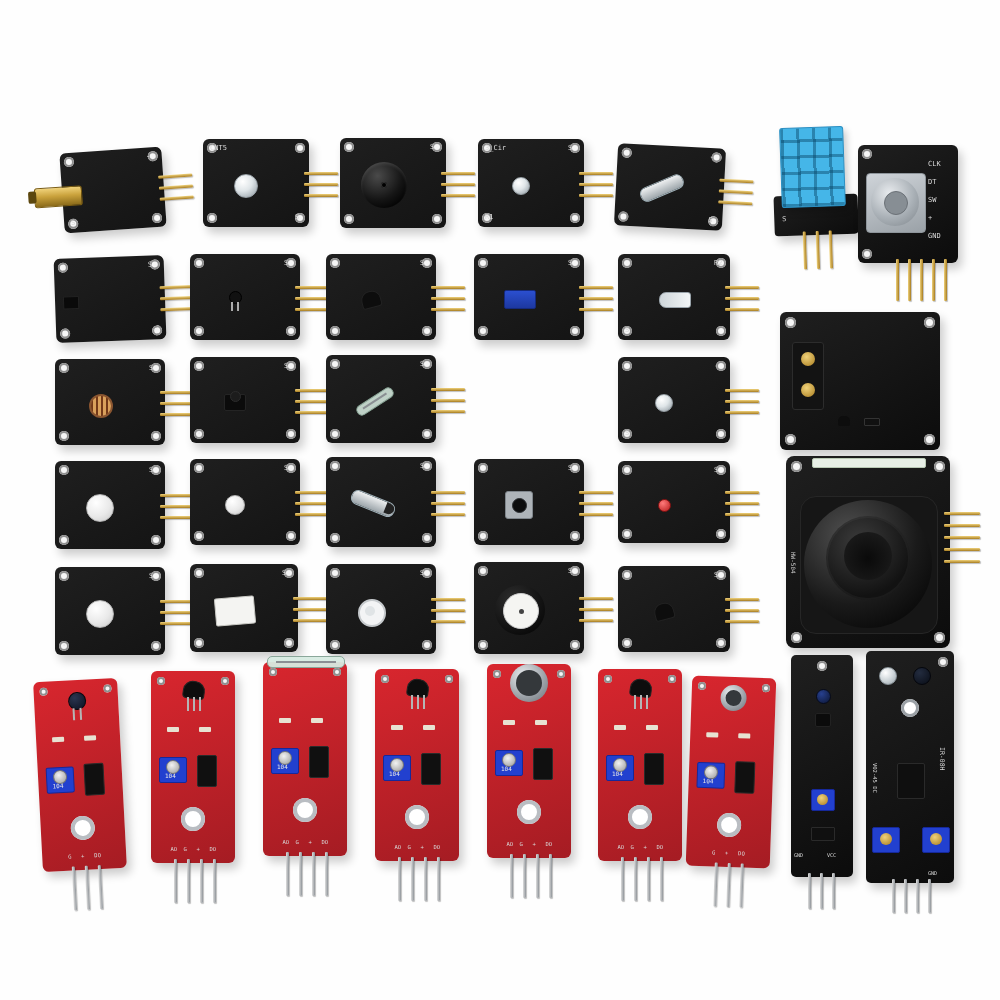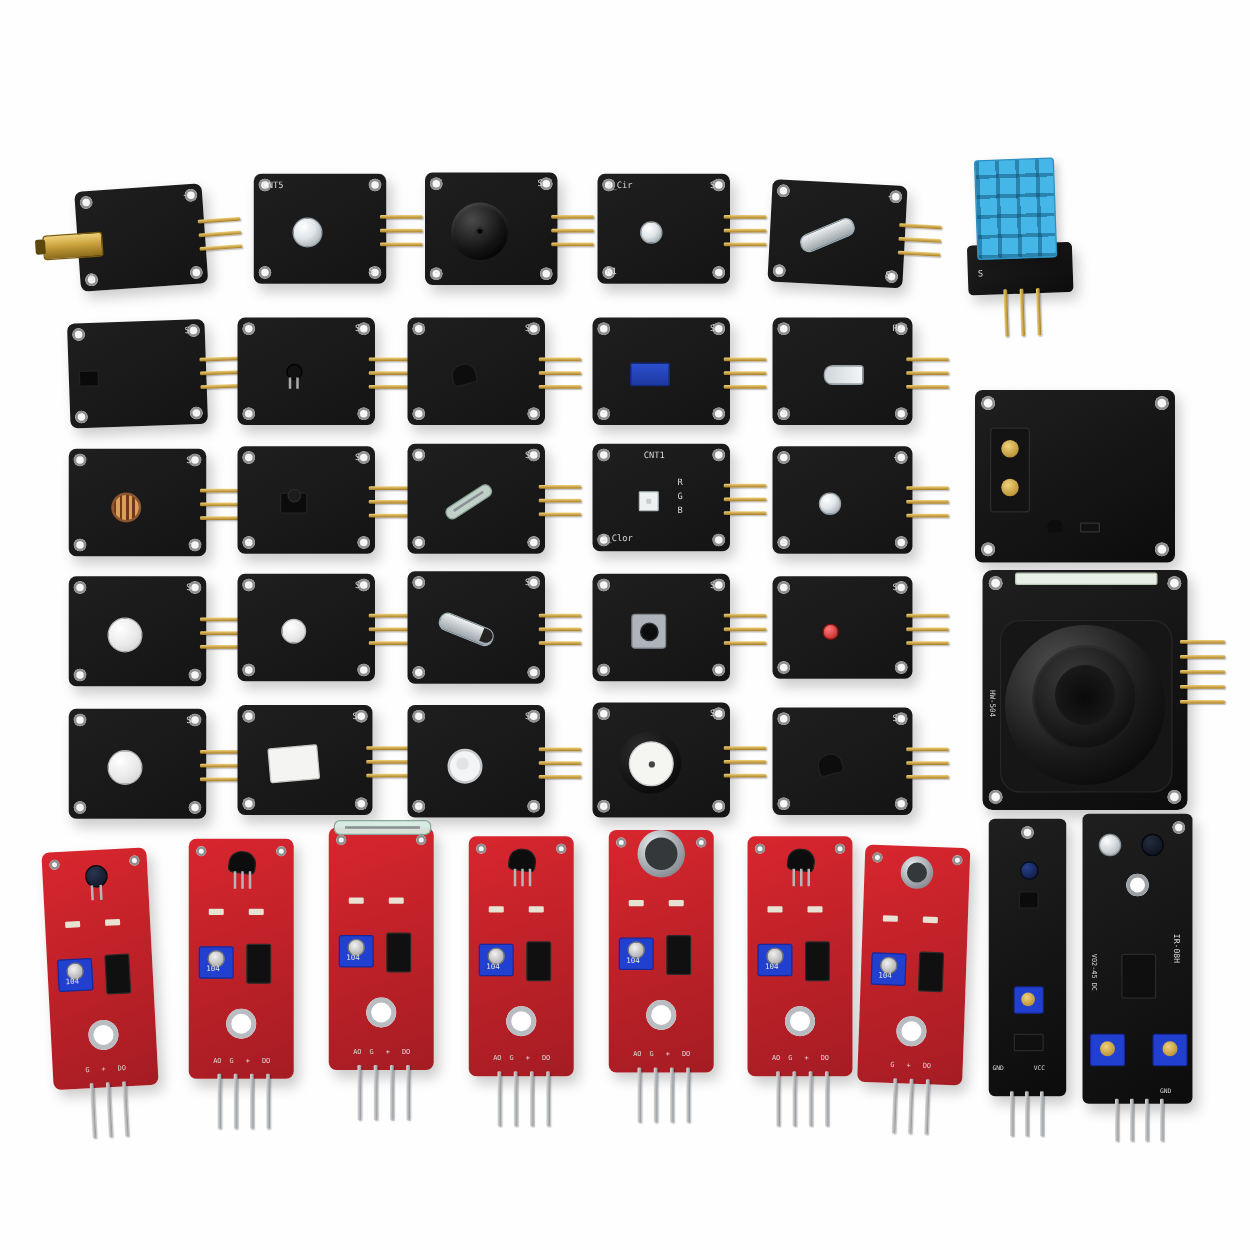--- a/index.html
+++ b/index.html
@@ -90,20 +90,38 @@
       <div class="mark" style="left: 92px; top: 6px;">-</div>
     </div>
     <div class="module" style="left: 773px; top: 127px; width: 84px; height: 110px; transform: rotate(-2deg);">
       <div class="" style="left: 0px; top: 68px; width: 84px; height: 40px; position: absolute; border-radius: 4px; background: linear-gradient(150deg, rgb(31, 31, 31), rgb(12, 12, 12)); box-shadow: rgba(0, 0, 0, 0.2) 4px 6px 10px;"></div>
       <div class="fe" style="left: 8px; top: 0px; width: 62px; height: 78px; position: absolute; background: repeating-linear-gradient(0deg, rgba(8, 70, 104, 0.45) 0px, rgba(8, 70, 104, 0.45) 3px, transparent 3px, transparent 16px), repeating-linear-gradient(90deg, rgba(8, 70, 104, 0.45) 0px, rgba(8, 70, 104, 0.45) 3px, transparent 3px, transparent 16px), rgb(69, 182, 232); border: 1px solid rgb(43, 143, 194); border-radius: 3px; box-shadow: rgba(0, 0, 0, 0.2) 3px 4px 7px;"></div>
       <div class="mark" style="left: 8px; top: 88px;">S</div>
       <div class="pin v" style="left: 28px; top: 104px; height: 38px;"></div>
       <div class="pin v" style="left: 41px; top: 104px; height: 38px;"></div>
       <div class="pin v" style="left: 54px; top: 104px; height: 38px;"></div>
     </div>
+    <div class="module" style="left: 858px; top: 145px; width: 100px; height: 118px; transform: rotate(0deg);">
+      <div class="pcb"></div>
+      <div class="hole" style="left: 4px; top: 4px; width: 10px; height: 10px;"></div>
+      <div class="hole" style="left: 4px; top: 104px; width: 10px; height: 10px;"></div>
+      <div class="fe" style="left: 8px; top: 28px; width: 58px; height: 58px; background: linear-gradient(160deg, rgb(207, 212, 217), rgb(154, 161, 167)); border: 1px solid rgb(142, 149, 155); border-radius: 4px;"></div>
+      <div class="fe" style="left: 13px; top: 33px; width: 48px; height: 48px; border-radius: 50%; background: radial-gradient(circle at 38% 32%, rgb(232, 235, 238), rgb(170, 177, 183) 55%, rgb(125, 132, 138));"></div>
+      <div class="fe" style="left: 26px; top: 46px; width: 22px; height: 22px; border-radius: 50%; background: rgb(135, 142, 148); border: 1px solid rgb(107, 113, 119);"></div>
+      <div class="mark" style="left: 70px; top: 16px;">CLK</div>
+      <div class="mark" style="left: 70px; top: 34px;">DT</div>
+      <div class="mark" style="left: 70px; top: 52px;">SW</div>
+      <div class="mark" style="left: 70px; top: 70px;">+</div>
+      <div class="mark" style="left: 70px; top: 88px;">GND</div>
+      <div class="pin v" style="left: 38px; top: 114px; height: 42px;"></div>
+      <div class="pin v" style="left: 50px; top: 114px; height: 42px;"></div>
+      <div class="pin v" style="left: 62px; top: 114px; height: 42px;"></div>
+      <div class="pin v" style="left: 74px; top: 114px; height: 42px;"></div>
+      <div class="pin v" style="left: 86px; top: 114px; height: 42px;"></div>
+    </div>
     <div class="module" style="left: 55px; top: 257px; width: 110px; height: 84px; transform: rotate(-2deg);">
       <div class="pcb" style="background: linear-gradient(150deg, rgb(31, 31, 31), rgb(20, 20, 20));"></div>
       <div class="hole" style="left: 4px; top: 4px; width: 10px; height: 10px;"></div>
       <div class="hole" style="left: 96px; top: 4px; width: 10px; height: 10px;"></div>
       <div class="hole" style="left: 4px; top: 70px; width: 10px; height: 10px;"></div>
       <div class="hole" style="left: 96px; top: 70px; width: 10px; height: 10px;"></div>
       <div class="pin h" style="left: 105px; top: 31px; width: 34px;"></div>
       <div class="pin h" style="left: 105px; top: 42px; width: 34px;"></div>
       <div class="pin h" style="left: 105px; top: 53px; width: 34px;"></div>
       <div class="fe" style="left: 8px; top: 37.68px; width: 14px; height: 11px; background: rgb(10, 10, 10); border: 1px solid rgb(34, 34, 34); border-radius: 1px;"></div>
@@ -212,38 +230,20 @@
       <div class="hole" style="left: 4px; top: 74px; width: 10px; height: 10px;"></div>
       <div class="hole" style="left: 96px; top: 74px; width: 10px; height: 10px;"></div>
       <div class="pin h" style="left: 105px; top: 33px; width: 34px;"></div>
       <div class="pin h" style="left: 105px; top: 44px; width: 34px;"></div>
       <div class="pin h" style="left: 105px; top: 55px; width: 34px;"></div>
       <div class="fe" style="left: 28px; top: 40.76px; width: 40px; height: 9px; border-radius: 5px; background: rgba(205, 225, 214, 0.92); border: 1px solid rgb(135, 162, 148); transform: rotate(-33deg);">
         <div class="fe" style="position: absolute; left: 6px; top: 3px; width: 28px; height: 1.5px; background: rgb(138, 143, 147);"></div>
       </div>
       <div class="mark" style="left: 94px; top: 6px;">S</div>
       <div class="mark" style="left: 96px; top: 75px;">-</div>
-    </div>
-    <div class="module" style="left: 474px; top: 355px; width: 110px; height: 86px; transform: rotate(0deg);">
-      <div class="pcb" style="background: linear-gradient(150deg, rgb(31, 31, 31), rgb(20, 20, 20));"></div>
-      <div class="hole" style="left: 4px; top: 4px; width: 10px; height: 10px;"></div>
-      <div class="hole" style="left: 96px; top: 4px; width: 10px; height: 10px;"></div>
-      <div class="hole" style="left: 4px; top: 72px; width: 10px; height: 10px;"></div>
-      <div class="hole" style="left: 96px; top: 72px; width: 10px; height: 10px;"></div>
-      <div class="pin h" style="left: 105px; top: 32px; width: 34px;"></div>
-      <div class="pin h" style="left: 105px; top: 43px; width: 34px;"></div>
-      <div class="pin h" style="left: 105px; top: 54px; width: 34px;"></div>
-      <div class="fe" style="left: 37px; top: 37.72px; width: 14px; height: 14px; background: rgb(238, 241, 242); border: 1px solid rgb(182, 189, 193); border-radius: 1px;">
-        <div class="fe" style="position: absolute; left: 5px; top: 5px; width: 4px; height: 4px; background: rgb(200, 205, 208);"></div>
-      </div>
-      <div class="mark" style="left: 41px; top: 6px;">CNT1</div>
-      <div class="mark" style="left: 68px; top: 28px;">R</div>
-      <div class="mark" style="left: 68px; top: 39px;">G</div>
-      <div class="mark" style="left: 68px; top: 50px;">B</div>
-      <div class="mark" style="left: 7px; top: 73px;">3_Clor</div>
     </div>
     <div class="module" style="left: 618px; top: 357px; width: 112px; height: 86px; transform: rotate(0deg);">
       <div class="pcb" style="background: linear-gradient(150deg, rgb(31, 31, 31), rgb(20, 20, 20));"></div>
       <div class="hole" style="left: 4px; top: 4px; width: 10px; height: 10px;"></div>
       <div class="hole" style="left: 98px; top: 4px; width: 10px; height: 10px;"></div>
       <div class="hole" style="left: 4px; top: 72px; width: 10px; height: 10px;"></div>
       <div class="hole" style="left: 98px; top: 72px; width: 10px; height: 10px;"></div>
       <div class="pin h" style="left: 107px; top: 32px; width: 34px;"></div>
       <div class="pin h" style="left: 107px; top: 43px; width: 34px;"></div>
       <div class="pin h" style="left: 107px; top: 54px; width: 34px;"></div>

